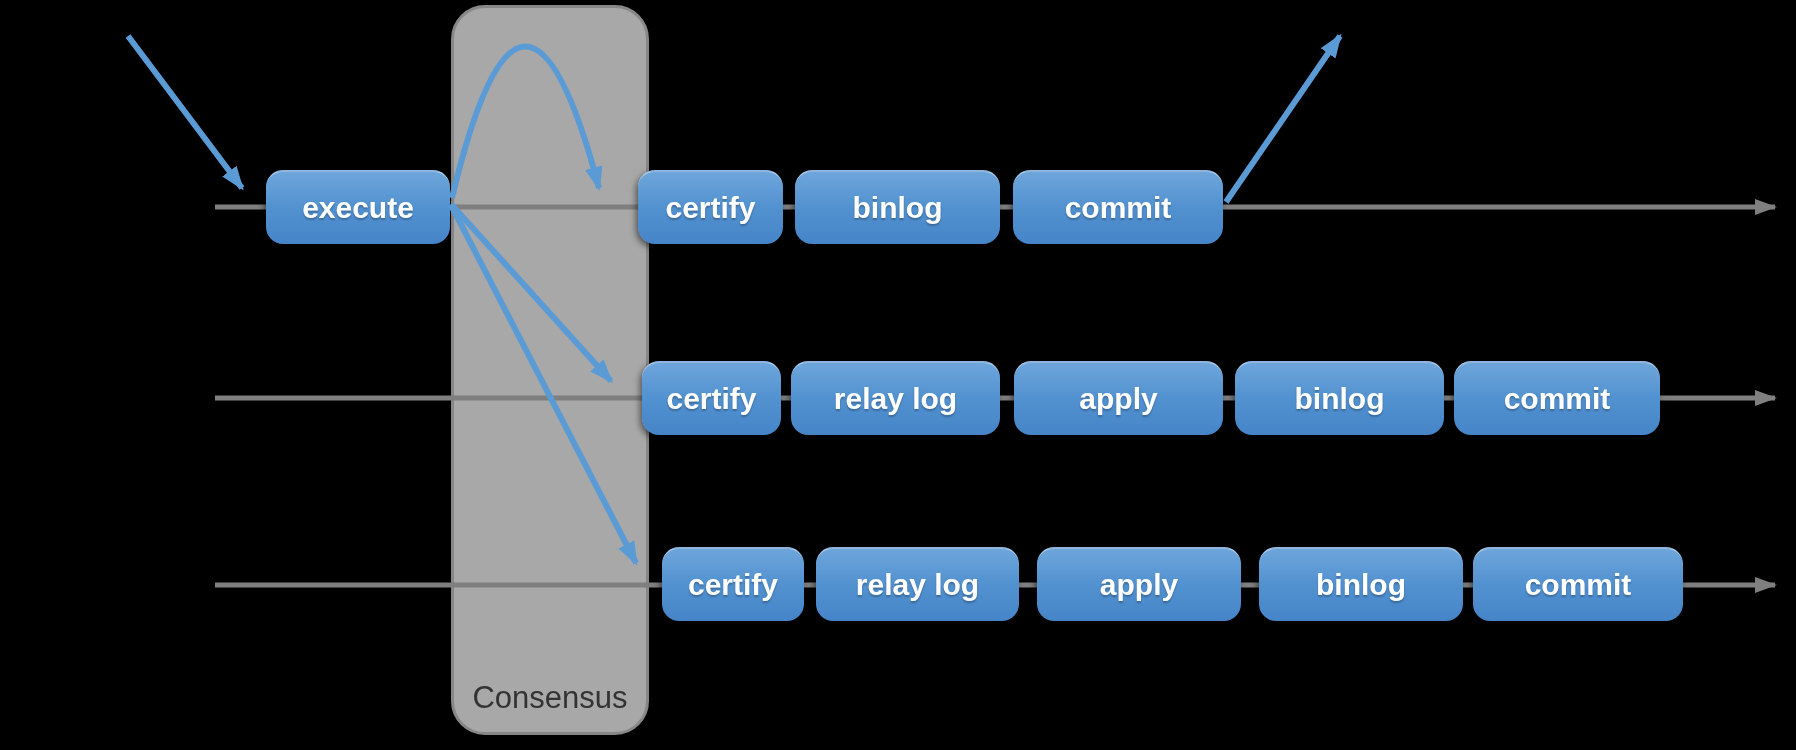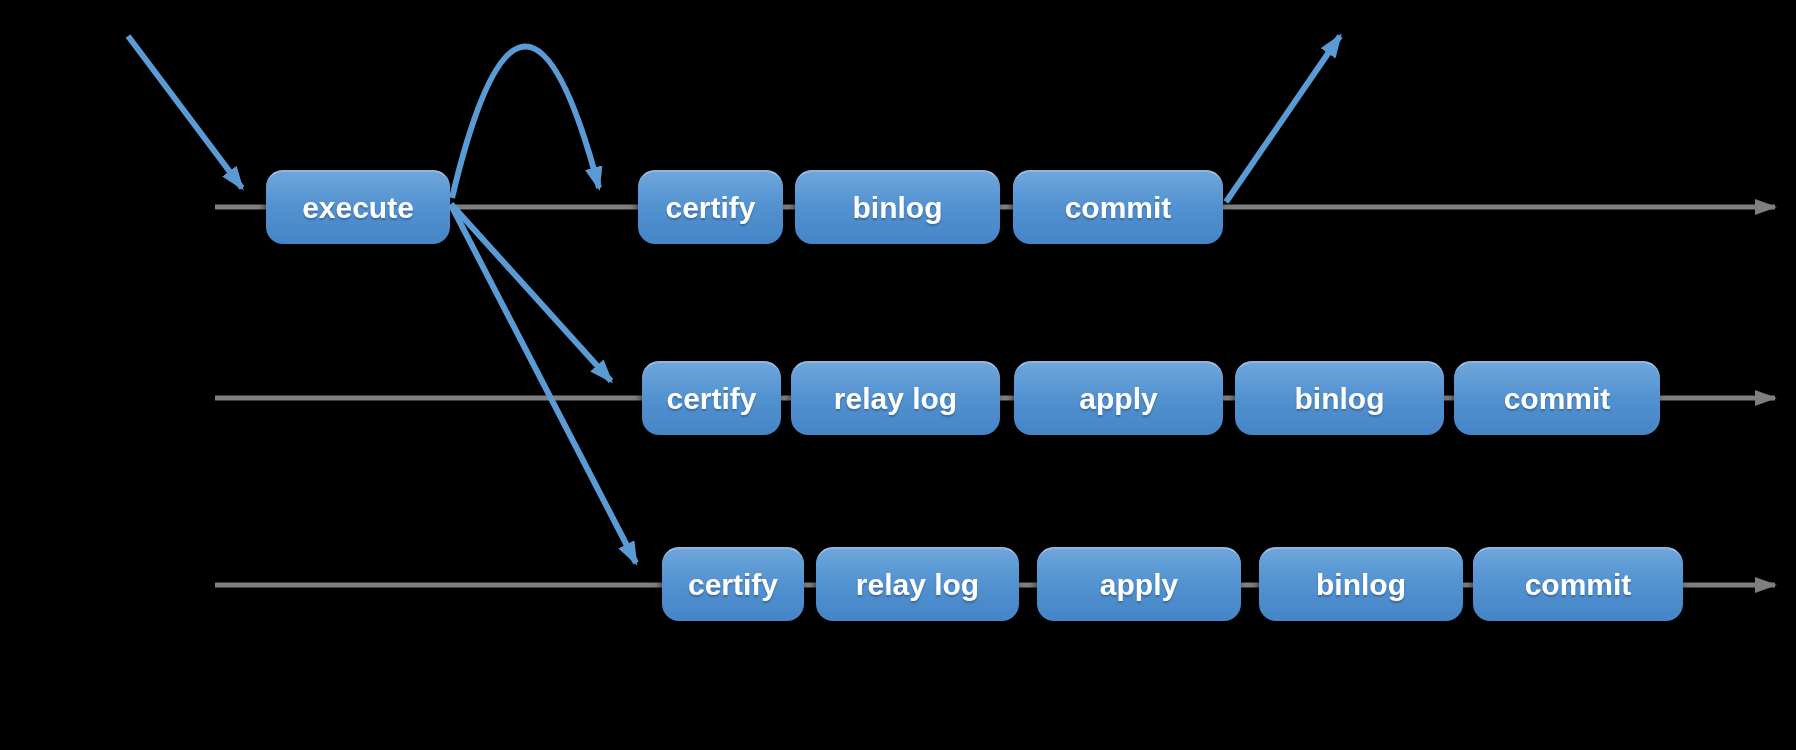--- a/index.html
+++ b/index.html
@@ -77,20 +77,23 @@
     fill: none;
   }
   .gray-head { fill: var(--line-gray, #7f7f7f); }
   .blue-head { fill: var(--arrow-blue, #5b9bd5); }
 </style>
 </head>
 <body>
 
 <div class="canvas">
 
+  <div class="pillar">
+    <div class="pillar-label">Consensus</div>
+  </div>
 
   <svg class="layer layer-gray" viewBox="0 0 1796 750">
     <defs>
       <marker id="grayHead" markerUnits="userSpaceOnUse" markerWidth="24" markerHeight="18" refX="20" refY="8" orient="auto">
         <path class="gray-head" d="M0,0 L22,8 L0,16 Z"></path>
       </marker>
       <marker id="blueHead" markerUnits="userSpaceOnUse" markerWidth="26" markerHeight="20" refX="21" refY="9" orient="auto">
         <path class="blue-head" d="M0,0 L24,9 L0,18 Z"></path>
       </marker>
     </defs>

